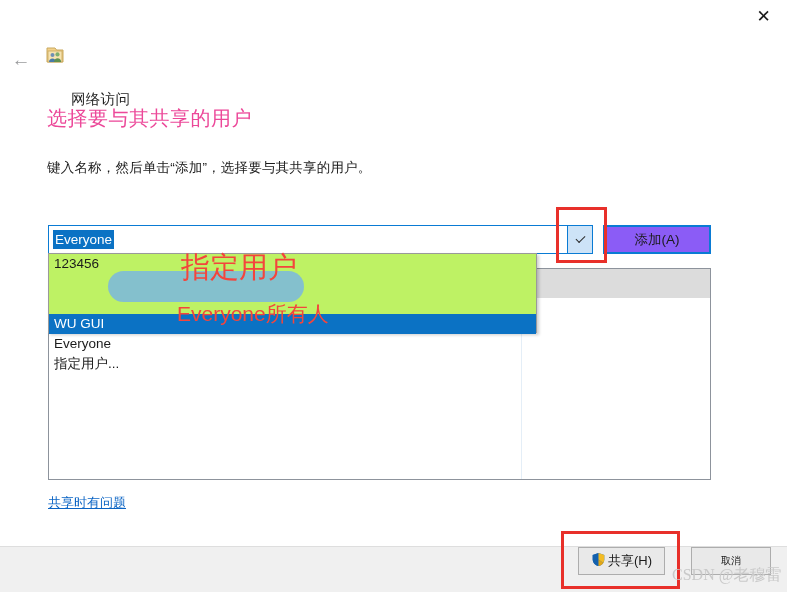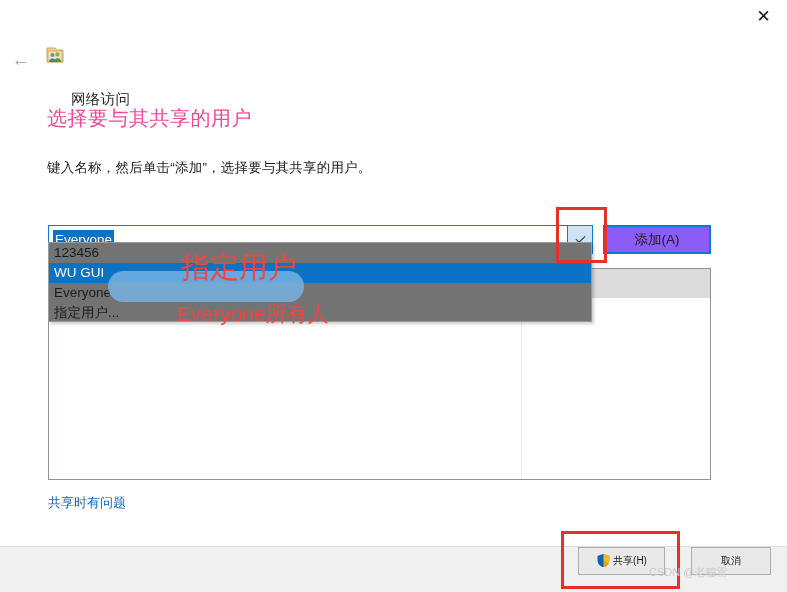--- a/index.html
+++ b/index.html
@@ -91,34 +91,34 @@
     width: 108px; height: 29px;
     background: #8b5cf6;
     border: 2px solid #0a7bd4;
     display: flex; align-items: center; justify-content: center;
     font-size: 13.5px; color: #1b1b1b;
     cursor: pointer; user-select: none;
   }
 
   
   .dropdown {
-    position: absolute; left: 48px; top: 242px;
-    width: 544px; height: 80px;
-    background: #737373;
+    position: absolute; left: 48px; top: 253px;
+    width: 489px; height: 80px;
+    background: #bef264;
     border: 1px solid #9a9a9a;
     box-shadow: 2px 2px 3px rgba(0,0,0,.20);
     z-index: 30;
   }
   .dd-item {
     height: 20px; line-height: 20px;
     padding-left: 5px;
     font-size: 13.5px; color: #1b1b1b;
     white-space: nowrap; cursor: pointer;
   }
-  .dd-item.sel { background: #0b72c4; color: #ffffff; }
+  .dd-item.sel { background: #0b72c4; color: #ffffff; margin-top: 40px; }
 
   
   .list-panel {
     position: absolute; left: 48px; top: 268px;
     width: 663px; height: 212px;
     background: #ffffff;
     border: 1px solid #8d939c;
     z-index: 10;
   }
   .list-header {
@@ -129,38 +129,38 @@
   .col-divider {
     position: absolute; left: 472px; top: 29px;
     width: 1px; height: 181px;
     background: #e4eef7;
   }
 
   
   .help-link {
     position: absolute; left: 48px; top: 494px;
     font-size: 13px; color: #0b64c4;
-    cursor: pointer;
+    text-decoration: underline; cursor: pointer;
     white-space: nowrap;
   }
 
   
   .footer {
     position: absolute; left: 0; top: 546px;
     width: 787px; height: 46px;
     background: #f0f0f0;
     border-top: 1px solid #dedede;
   }
   .share-btn {
     position: absolute; left: 578px; top: 547px;
     width: 87px; height: 28px;
     background: #e9e9e9; border: 1px solid #adadad;
     display: flex; align-items: center; justify-content: center;
     gap: 2px;
-    font-size: 10px; color: #1b1b1b;
+    font-size: 13px; color: #1b1b1b;
     cursor: pointer; user-select: none;
     z-index: 12;
   }
   .cancel-btn {
     position: absolute; left: 691px; top: 547px;
     width: 80px; height: 28px;
     background: #e9e9e9; border: 1px solid #adadad;
     display: flex; align-items: center; justify-content: center;
     font-size: 10px; color: #1b1b1b;
     cursor: pointer; user-select: none;
@@ -185,24 +185,25 @@
     position: absolute;
     left: 108px; top: 271px;
     width: 196px; height: 31px;
     background: rgba(120,180,228,.82);
     border-radius: 16px;
     z-index: 42;
     pointer-events: none;
   }
 
   .watermark {
-    position: absolute; left: 649px; top: 565px;
-    font-size: 11px; color: #c9c9c9;
+    position: absolute; left: 672px; top: 565px;
+    font-size: 16px; color: #c9c9c9;
     white-space: nowrap; z-index: 50;
     pointer-events: none;
+    font-family: Liberation Serif, serif;
   }
 </style>
 </head>
 <body>
 
 <div id="root">
 
   <div class="close-btn">✕</div>
 
   <div class="nav-row">

